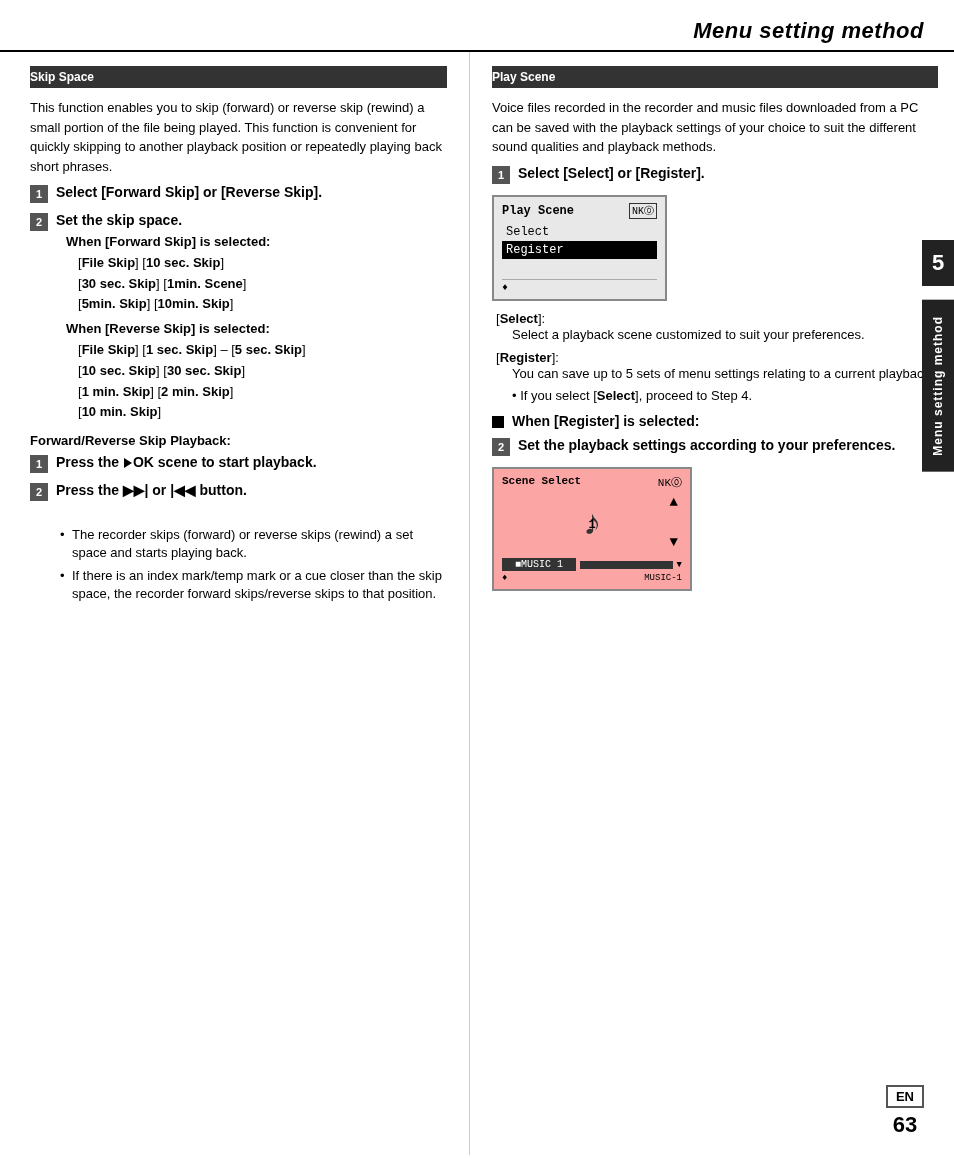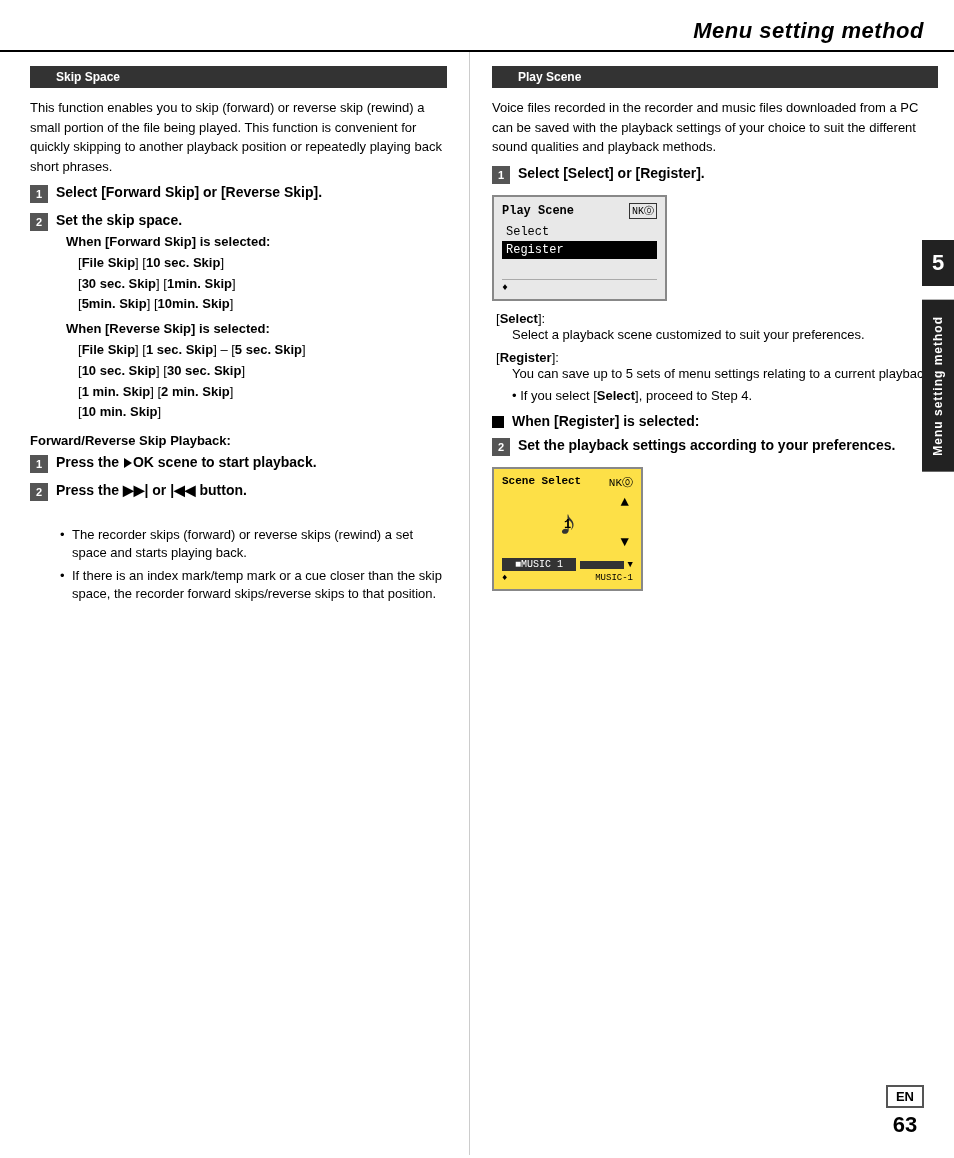--- a/index.html
+++ b/index.html
@@ -80,21 +80,21 @@
       text-align: center;
       padding: 10px 0;
     }
 
     
     .section-header {
       background: #333;
       color: #fff;
       font-size: 12px;
       font-weight: bold;
-      padding: 4px 26px;
+      padding: 4px 0;
       margin-bottom: 10px;
     }
 
     
     .step-block {
       display: flex;
       align-items: flex-start;
       margin-bottom: 8px;
     }
     .step-num {
@@ -193,22 +193,22 @@
     .device-screen .screen-footer {
       font-size: 10px;
       margin-top: 4px;
       border-top: 1px solid #aaa;
       padding-top: 2px;
     }
 
     
     .scene-screen {
       border: 2px solid #888;
-      background: #fde047;
-      width: 151px;
+      background: #fca5a5;
+      width: 200px;
       padding: 6px 8px;
       margin: 10px 0;
       font-family: 'Courier New', monospace;
       font-size: 12px;
       position: relative;
     }
     .scene-screen .ss-title-row {
       display: flex;
       justify-content: space-between;
       font-size: 11px;
@@ -334,21 +334,21 @@
     </div>
 
     <div class="step-block">
       <div class="step-num">
           <span>2</span>
         </div>
       <div class="step-content">
         <div class="step-title">Set the skip space.</div>
         <div class="skip-options">
           <div><b>When [<b>Forward Skip</b>] is selected:</b></div>
-          <div style="padding-left:12px;">[<b>File Skip</b>] [<b>10 sec. Skip</b>]<br>[<b>30 sec. Skip</b>] [<b>1min. Skip</b>]<br>[<b>5min. Skip</b>] [<b>10min. Skip</b>]</div>
+          <div style="padding-left:12px;">[<b>File Skip</b>] [<b>10 sec. Skip</b>]<br>[<b>30 sec. Skip</b>] [<b>1min. Scene</b>]<br>[<b>5min. Skip</b>] [<b>10min. Skip</b>]</div>
           <div style="margin-top:4px;"><b>When [<b>Reverse Skip</b>] is selected:</b></div>
           <div style="padding-left:12px;">[<b>File Skip</b>] [<b>1 sec. Skip</b>] – [<b>5 sec. Skip</b>]<br>[<b>10 sec. Skip</b>] [<b>30 sec. Skip</b>]<br>[<b>1 min. Skip</b>] [<b>2 min. Skip</b>]<br>[<b>10 min. Skip</b>]</div>
         </div>
       </div>
     </div>
 
     <div class="sub-section-title">Forward/Reverse Skip Playback:</div>
 
     <div class="step-block">
       <div class="step-num">1</div>

